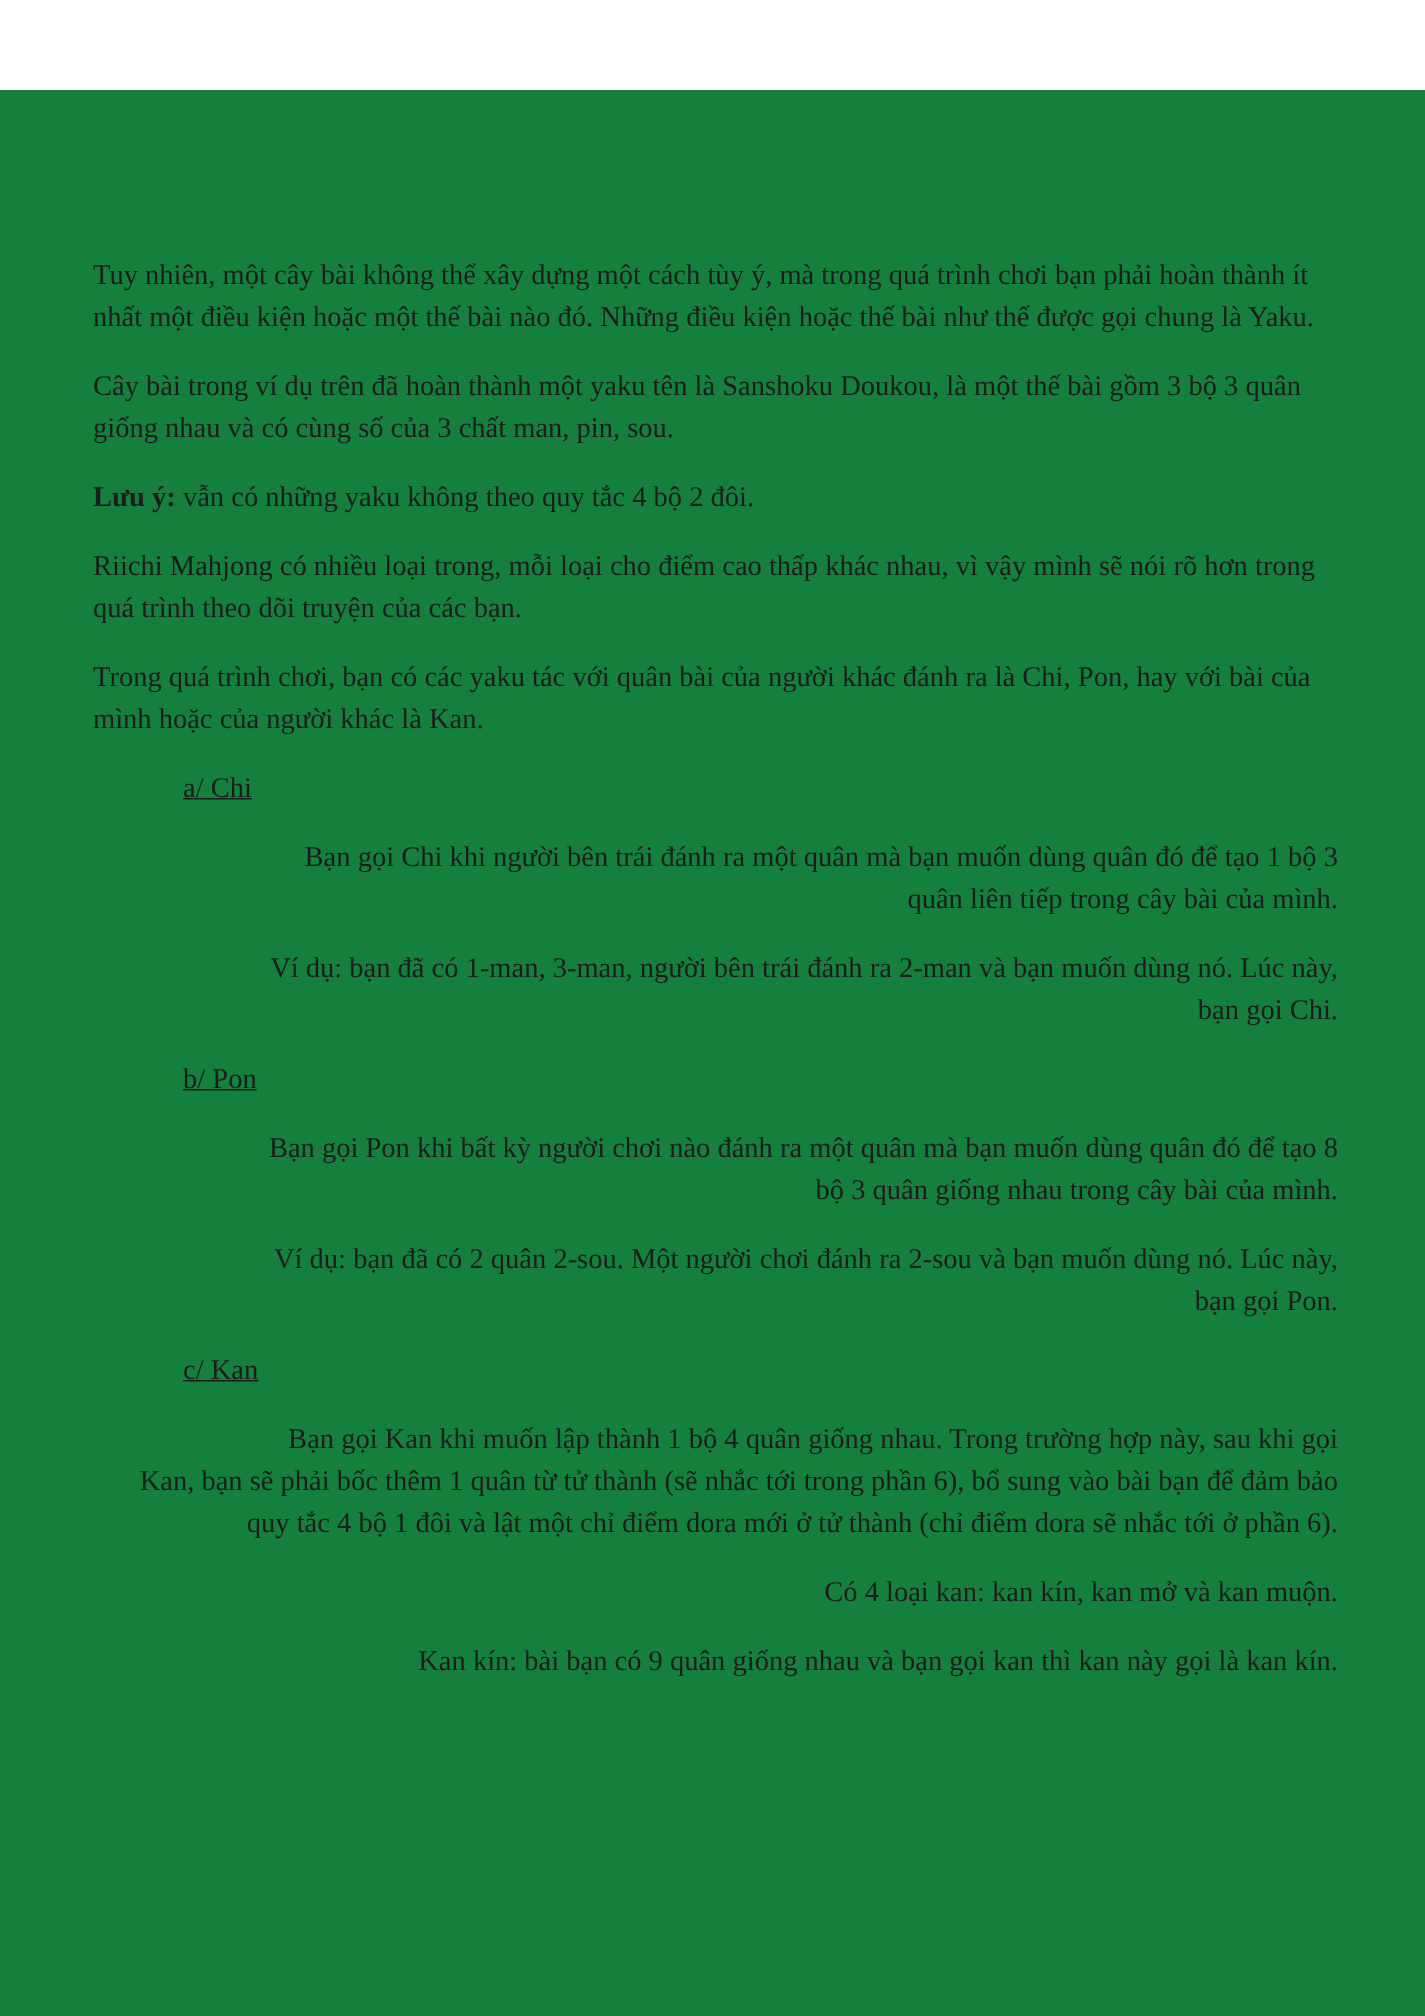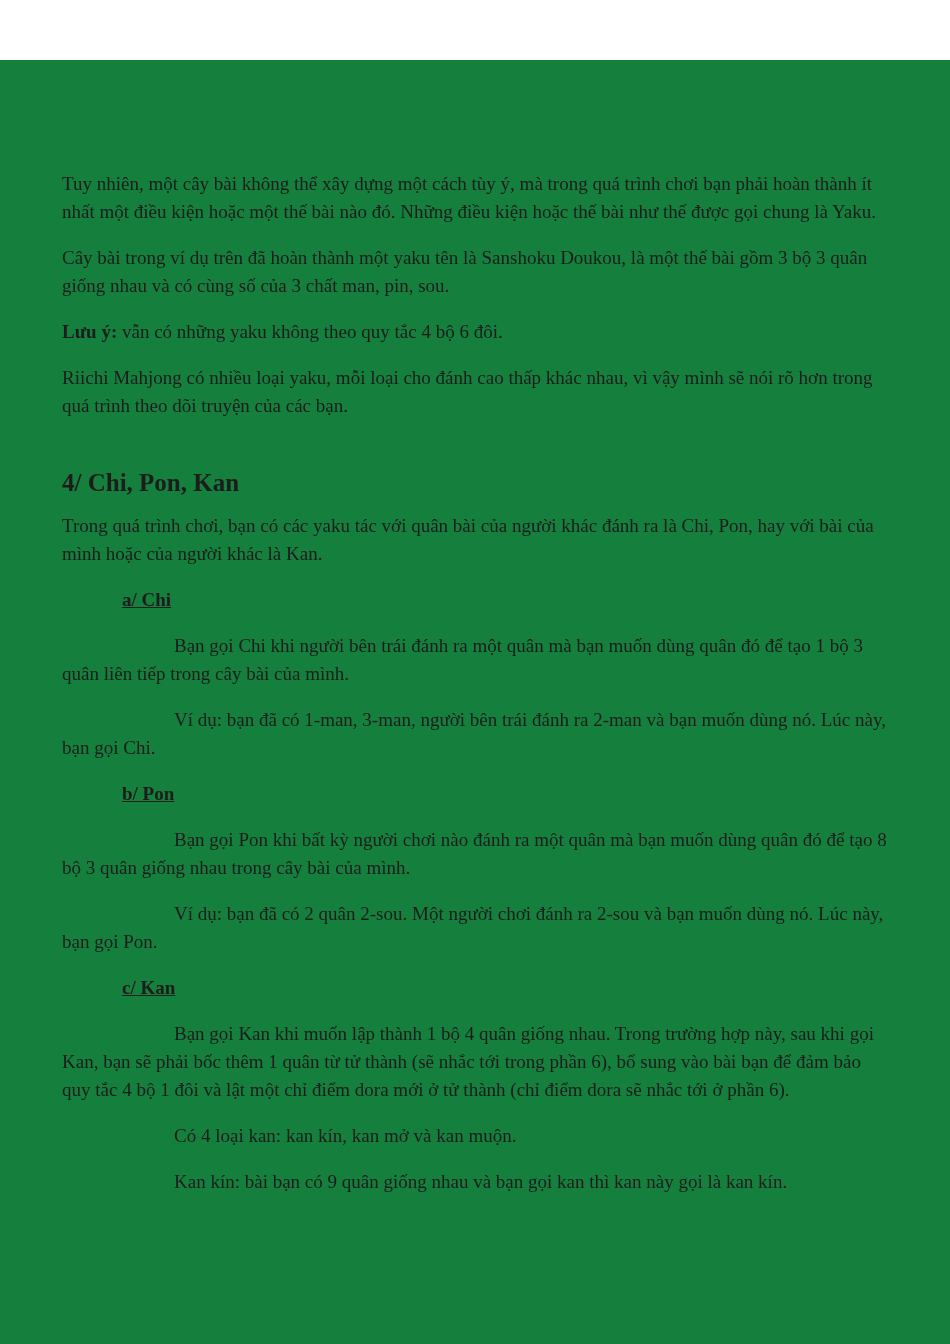--- a/index.html
+++ b/index.html
@@ -34,46 +34,46 @@
   .doc p {
     margin: 0 0 18px 0;
   }
   .section-heading {
     font-size: 25px;
     line-height: 34px;
     font-weight: bold;
     margin: 46px 0 12px 0;
   }
   .sub-heading {
-    font-weight: bold;
+    font-weight: normal;
     text-decoration: underline;
     margin: 0 0 18px 60px;
   }
   .indent-para {
     text-indent: 112px;
+    text-align: right;
   }
   .note-label {
     font-weight: bold;
   }
 </style>
 </head>
 <body>
 
 <div class="page">
   <div class="doc">
 
     <p>Tuy nhiên, một cây bài không thể xây dựng một cách tùy ý, mà trong quá trình chơi bạn phải hoàn thành ít nhất một điều kiện hoặc một thế bài nào đó. Những điều kiện hoặc thế bài như thế được gọi chung là Yaku.</p>
 
     <p>Cây bài trong ví dụ trên đã hoàn thành một yaku tên là Sanshoku Doukou, là một thế bài gồm 3 bộ 3 quân giống nhau và có cùng số của 3 chất man, pin, sou.</p>
 
-    <p><span class="note-label">Lưu ý:</span><span> vẫn có những yaku không theo quy tắc 4 bộ 6 đôi.</span></p>
+    <p><span class="note-label">Lưu ý:</span><span> vẫn có những yaku không theo quy tắc 4 bộ 2 đôi.</span></p>
 
-    <p>Riichi Mahjong có nhiều loại yaku, mỗi loại cho đánh cao thấp khác nhau, vì vậy mình sẽ nói rõ hơn trong quá trình theo dõi truyện của các bạn.</p>
+    <p>Riichi Mahjong có nhiều loại trong, mỗi loại cho điểm cao thấp khác nhau, vì vậy mình sẽ nói rõ hơn trong quá trình theo dõi truyện của các bạn.</p>
 
-    <div class="section-heading">4/ Chi, Pon, Kan</div>
 
     <p>Trong quá trình chơi, bạn có các yaku tác với quân bài của người khác đánh ra là Chi, Pon, hay với bài của mình hoặc của người khác là Kan.</p>
 
     <div class="sub-heading">a/ Chi</div>
 
     <p class="indent-para">Bạn gọi Chi khi người bên trái đánh ra một quân mà bạn muốn dùng quân đó để tạo 1 bộ 3 quân liên tiếp trong cây bài của mình.</p>
 
     <p class="indent-para">Ví dụ: bạn đã có 1-man, 3-man, người bên trái đánh ra 2-man và bạn muốn dùng nó. Lúc này, bạn gọi Chi.</p>
 
     <div class="sub-heading">b/ Pon</div>

